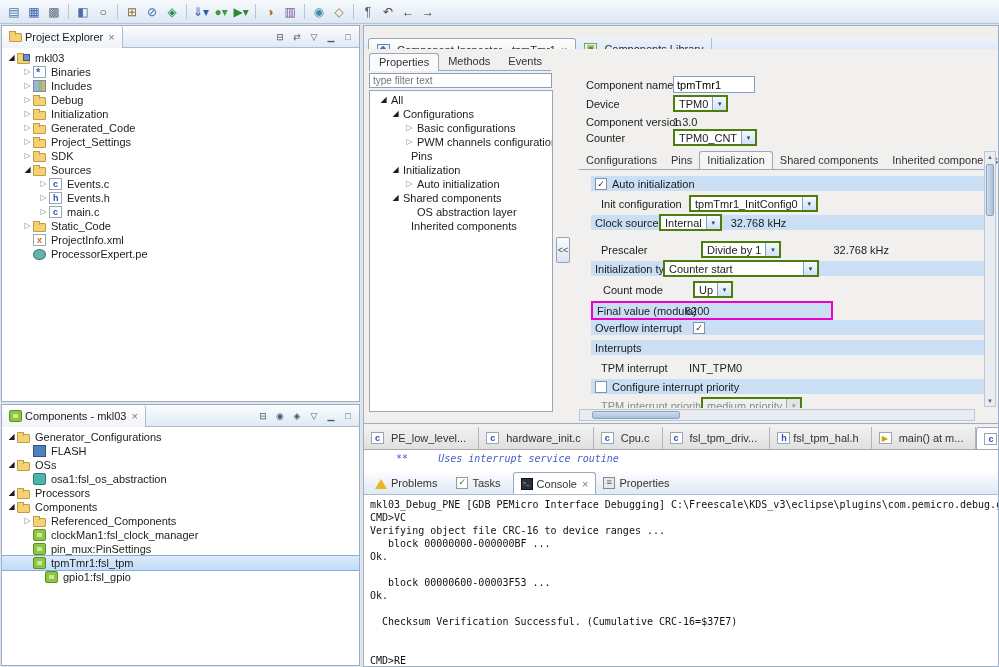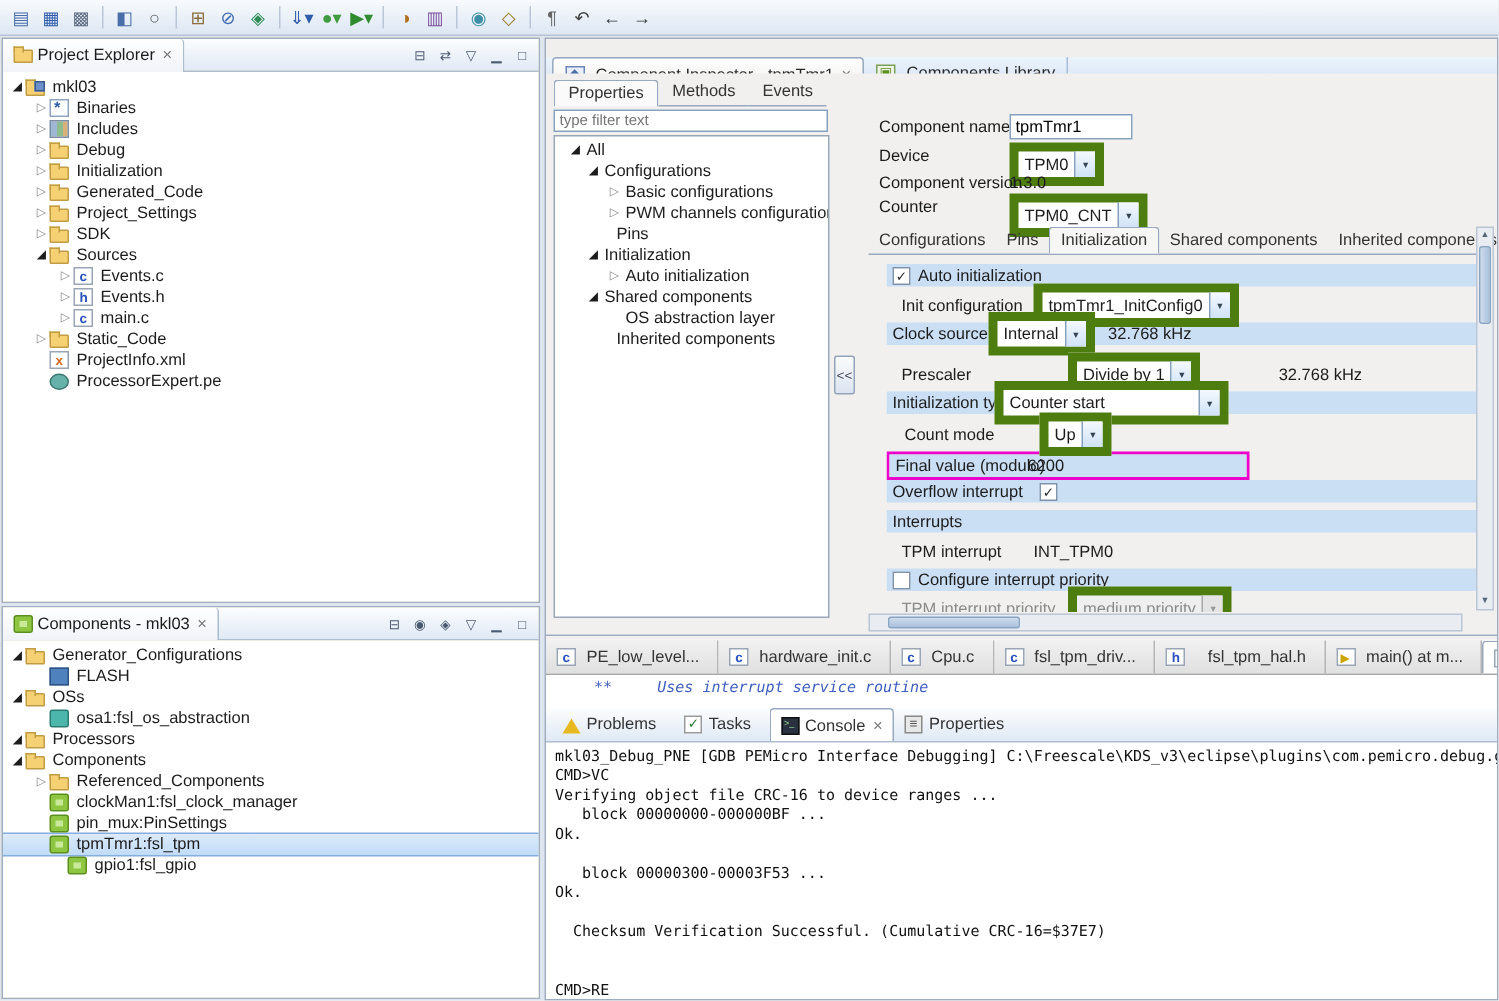--- a/index.html
+++ b/index.html
@@ -79,40 +79,40 @@
     font-size:10px;padding:0 3px;color:#333;font-family:"Liberation Sans",sans-serif}
   .itree{position:absolute;left:5px;top:41px;width:184px;height:322px;background:#fff;border:1px solid #9aa5b5;
     overflow:hidden;padding-top:2px}
   .itree .trow{height:14px}
   .collapse-btn{position:absolute;left:192px;top:188px;width:14px;height:26px;background:linear-gradient(#fafbfd,#dbe4f0);
     border:1px solid #93a3ba;border-radius:2px;font-size:9px;color:#445;display:flex;align-items:center;justify-content:center}
 
   .flabel{position:absolute;font-size:11px;white-space:nowrap}
   .fvalue-input{position:absolute;height:17px;border:1px solid #86a0bd;font-size:11px;padding:0 3px;
     font-family:"Liberation Sans",sans-serif;background:#fff}
-  .combo{display:inline-flex;align-items:center;height:29px;border:6px solid #4d7c0f;background:#fff}
+  .combo{display:inline-flex;align-items:center;height:17px;border:2px solid #4d7c0f;background:#fff}
   .combo .cv{padding:0 4px;font-size:11px;white-space:nowrap}
   .combo .ca{width:14px;align-self:stretch;border-left:1px solid #86a0bd;
     background:linear-gradient(#f4f9fe,#cfe2f6);display:flex;align-items:center;justify-content:center;
     font-size:7px;color:#345}
   .combo.dis{background:#efefef;color:#8a8a8a}
   .combo.dis .cv{color:#8a8a8a}
   .combo.dis .ca{background:#e4e4e4;color:#999;border-left-color:#aaa}
   .abs{position:absolute}
 
   .ftabs{position:absolute;left:215px;top:102px;right:14px;height:19px;display:flex;align-items:flex-end;
     border-bottom:1px solid #98a8bf}
   .ftab{padding:2px 7px 3px;font-size:11px;color:#333;white-space:nowrap}
   .ftab.active{background:#f6f6f4;border:1px solid #98a8bf;border-bottom:none;border-radius:3px 3px 0 0}
 
   .fcontent{position:absolute;left:227px;top:121px;width:396px;height:238px;overflow:hidden}
   .frow{height:15px;display:flex;align-items:center;font-size:11px;white-space:nowrap}
   .blue{background:#cadef4}
   .pl4{padding-left:4px}.ind{padding-left:10px}
-  .w64{width:64px}.w68{width:68px}.w88{width:88px}.w90{width:90px}.w98{width:98px}.w100{width:111px}
+  .w64{width:64px}.w68{width:68px}.w88{width:88px}.w90{width:90px}.w98{width:98px}.w100{width:100px}
   .cb{width:12px;height:12px;border:1px solid #7f94ab;background:#fff;display:inline-flex;
     align-items:center;justify-content:center;font-size:9px;color:#2d2d2d;margin-right:5px;flex:0 0 12px}
   .mgbox{border:2px solid #ee00cc;width:242px;margin-top:4px}
   .mgbox .frow{height:15px}
 
   .vscroll{position:absolute;right:2px;top:102px;width:12px;height:256px;background:#e9edf2;border:1px solid #bcc6d4}
   .vthumb{position:absolute;left:1px;top:12px;width:8px;height:52px;background:linear-gradient(90deg,#cfdcec,#a9c0dc);border:1px solid #8aa4c4;border-radius:2px}
   .vbtn{position:absolute;left:0;width:10px;height:10px;font-size:6px;color:#567;display:flex;align-items:center;justify-content:center}
   .hscroll{position:absolute;left:215px;top:360px;width:396px;height:12px;background:#e9edf2;border:1px solid #bcc6d4}
   .hthumb{position:absolute;left:12px;top:1px;width:88px;height:8px;background:linear-gradient(#cfdcec,#a9c0dc);border:1px solid #8aa4c4;border-radius:2px}
@@ -541,21 +541,21 @@
           <span style="margin-left:4px">Cpu.c</span>
           <span class="x"></span>
         </div>
         <div class="etab">
           <span class="tic ic-cfile"></span>
           <span style="margin-left:4px">fsl_tpm_driv...</span>
           <span class="x"></span>
         </div>
         <div class="etab">
           <span class="tic ic-hfile"></span>
-          <span style="margin-left:12px">fsl_tpm_hal.h</span>
+          <span style="margin-left:0">fsl_tpm_hal.h</span>
           <span class="x"></span>
         </div>
         <div class="etab">
           <span class="tic ic-frame"></span>
           <span style="margin-left:4px">main() at m...</span>
           <span class="x"></span>
         </div>
         <div class="etab active">
           <span class="tic ic-cfile"></span>
 
@@ -590,21 +590,21 @@
           </div>
         </div>
       <div class="cbody">
 
       <div class="cline">mkl03_Debug_PNE [GDB PEMicro Interface Debugging] C:\Freescale\KDS_v3\eclipse\plugins\com.pemicro.debug.gdbjtag.pne_2.9.9.201705152038\win32</div>
           <div class="cline">CMD&gt;VC</div>
           <div class="cline">Verifying object file CRC-16 to device ranges ...</div>
           <div class="cline">   block 00000000-000000BF ...</div>
           <div class="cline">Ok.</div>
           <div class="cline"> </div>
-          <div class="cline">   block 00000300-00003F53 ...</div>
+          <div class="cline">   block 00000600-00003F53 ...</div>
           <div class="cline">Ok.</div>
           <div class="cline"> </div>
           <div class="cline">  Checksum Verification Successful. (Cumulative CRC-16=$37E7)</div>
           <div class="cline"> </div>
           <div class="cline"> </div>
           <div class="cline">CMD&gt;RE</div>
         </div>
     </div>
 
   </div>

